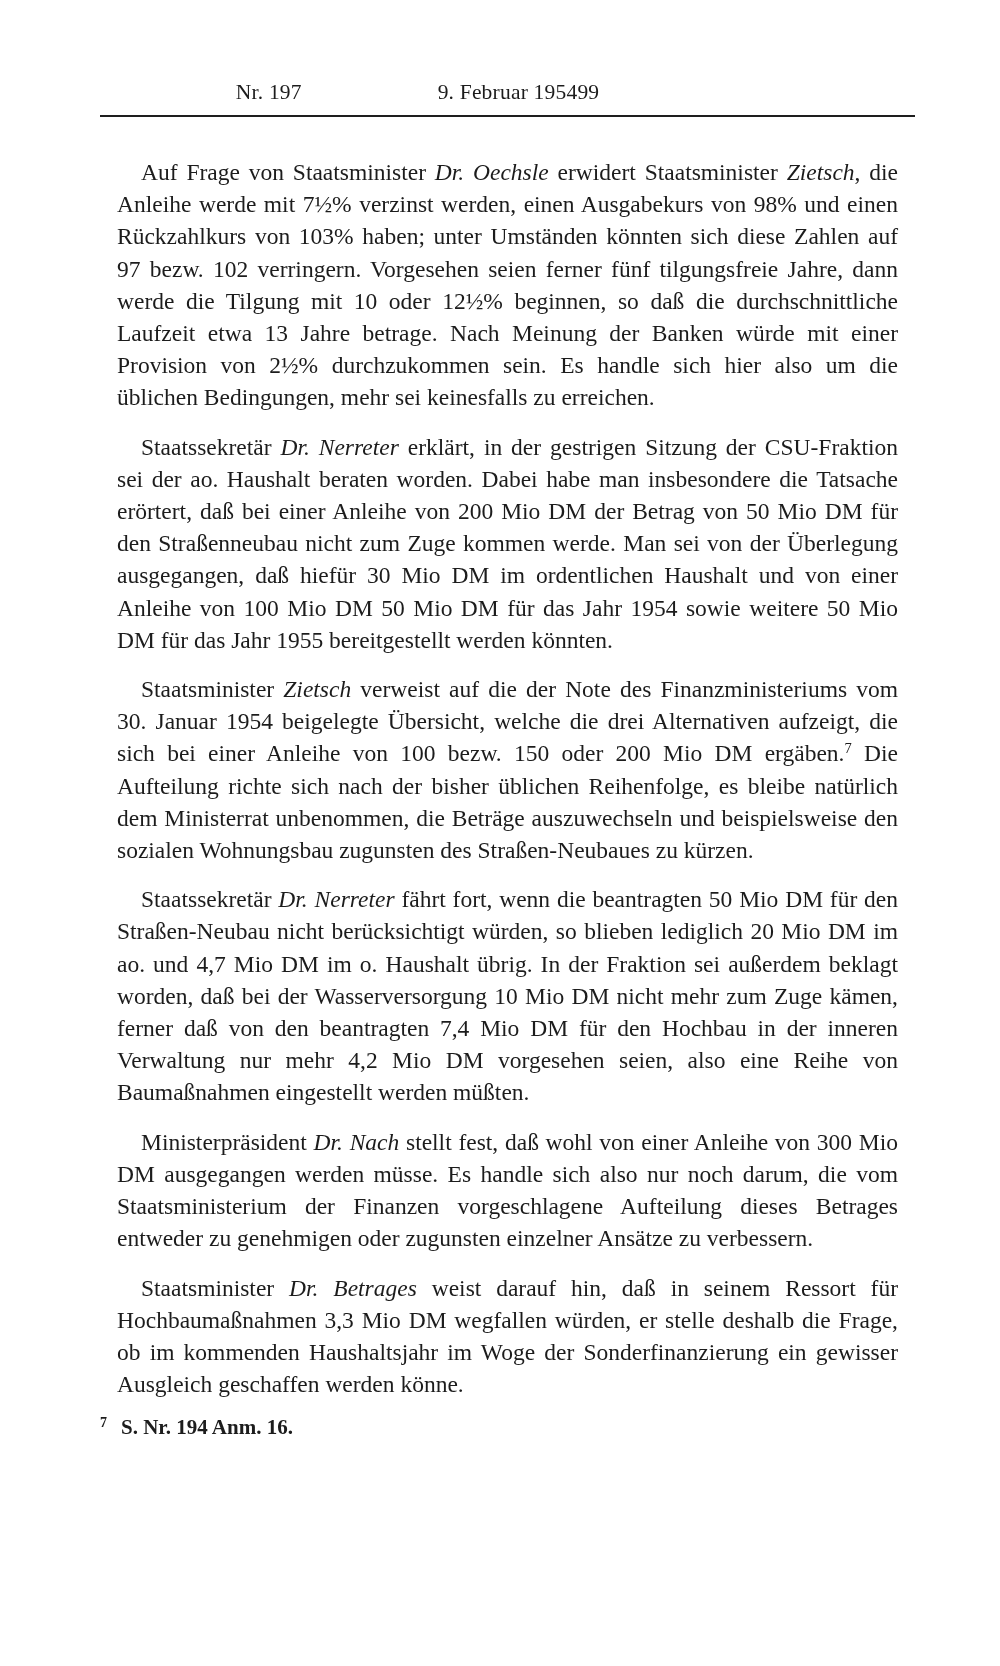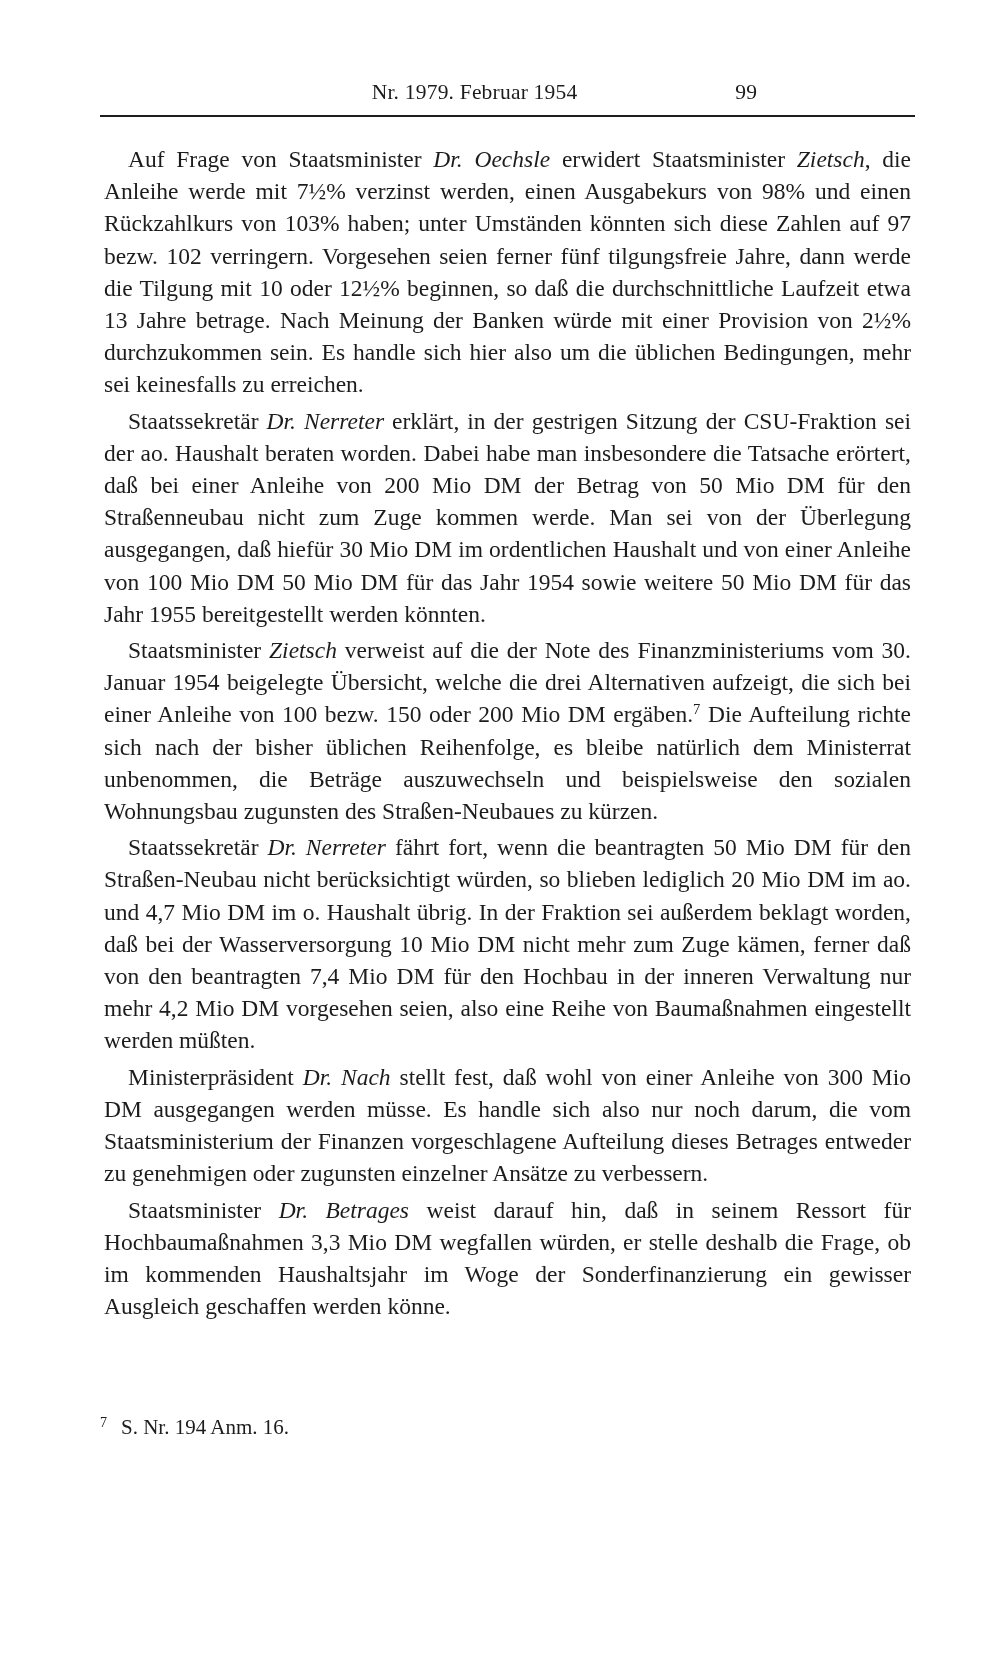--- a/index.html
+++ b/index.html
@@ -22,60 +22,61 @@
     position: absolute;
     top: 80px;
     left: 100px;
     right: 85px;
     display: grid;
     grid-template-columns: 1fr auto 1fr;
     align-items: baseline;
     font-size: 21.5px;
     letter-spacing: 0.2px;
   }
-  .header .h-left  { text-align: right; }
+  .header .h-left  { text-align: center; }
   .header .h-center{ text-align: right; }
-  .header .h-right { text-align: center; }
+  .header .h-right { text-align: left; }
   .rule {
     position: absolute;
     top: 115px;
     left: 100px;
     right: 85px;
     height: 0;
     border-top: 2px solid #1e1e1e;
   }
   .content {
     position: absolute;
     top: 139px;
     left: 100px;
     right: 85px;
     font-size: 23.5px;
     line-height: 32.2px;
     text-align: justify;
     hyphens: auto;
   }
   .content p {
-    margin: 4px;
+    margin: 17px;
     text-indent: 24px;
   }
   .content i { font-style: italic; }
   sup {
     font-size: 0.62em;
     line-height: 0;
     vertical-align: baseline;
     position: relative;
     top: -0.55em;
   }
   .footnote {
     position: absolute;
     top: 1413px;
     left: 100px;
     right: 88px;
     font-size: 21px;
     line-height: 28px;
+    font-weight: bold;
   }
   .footnote .fn-marker {
     font-size: 14px;
     position: relative;
     top: -7px;
     margin-right: 14px;
   }
 </style>
 </head>
 <body>

